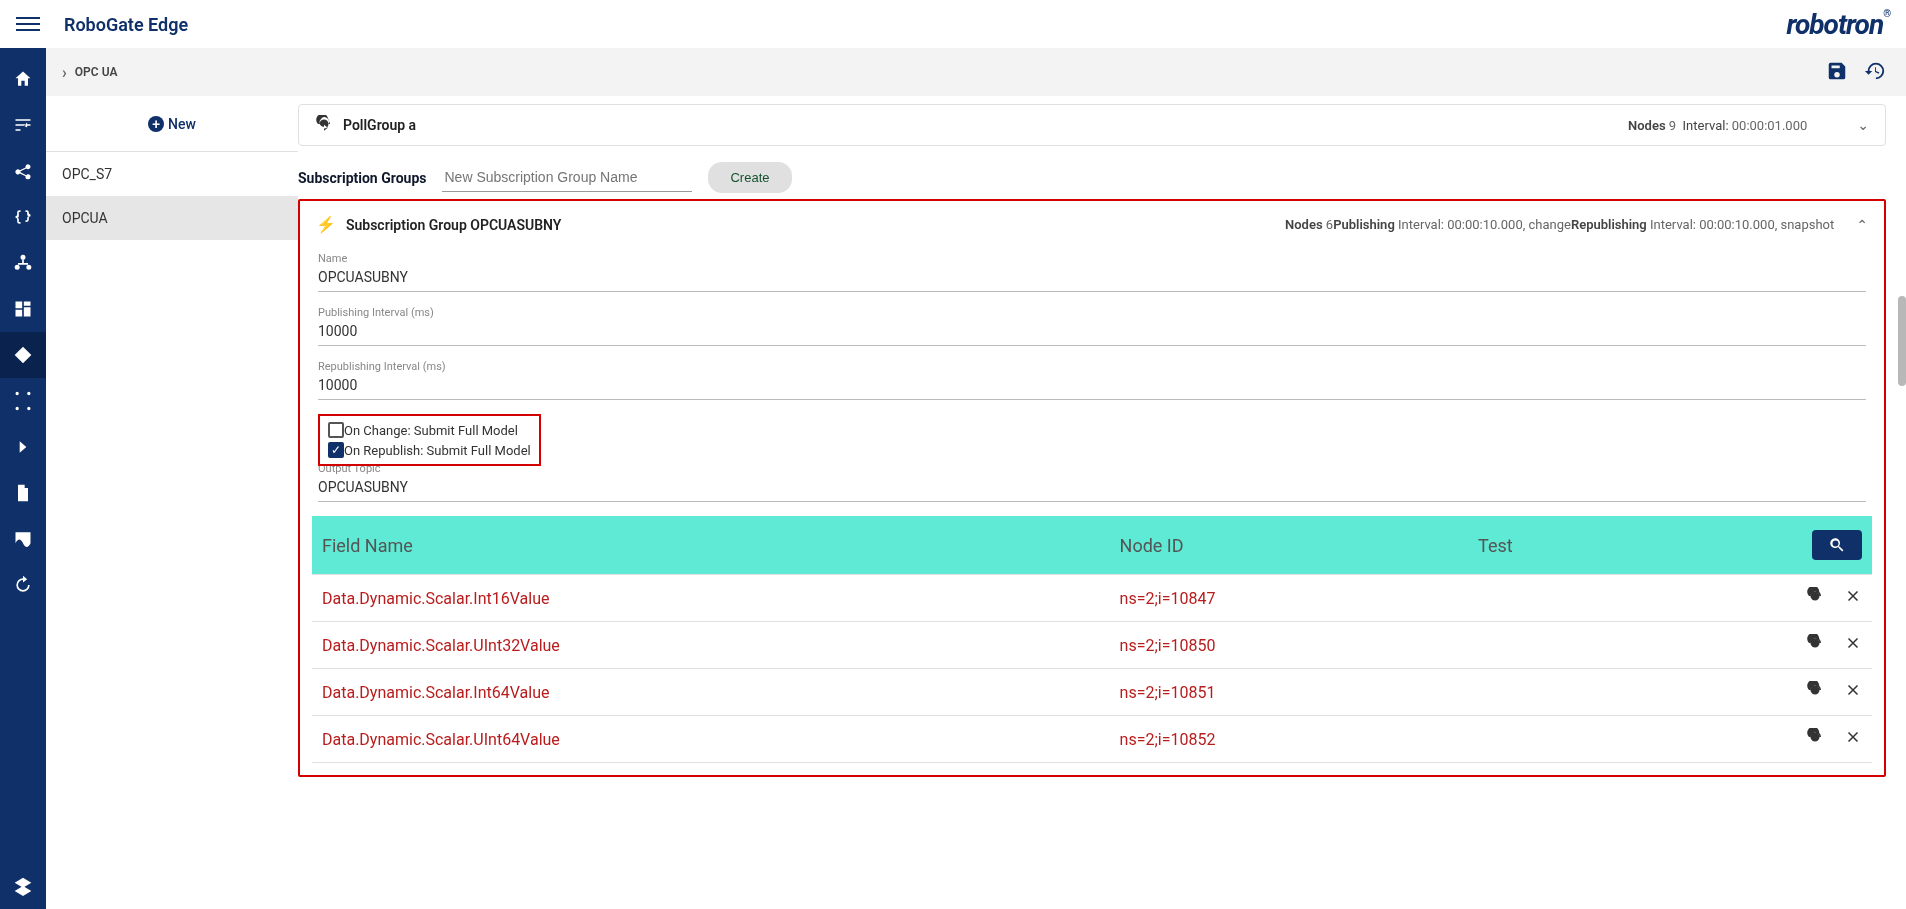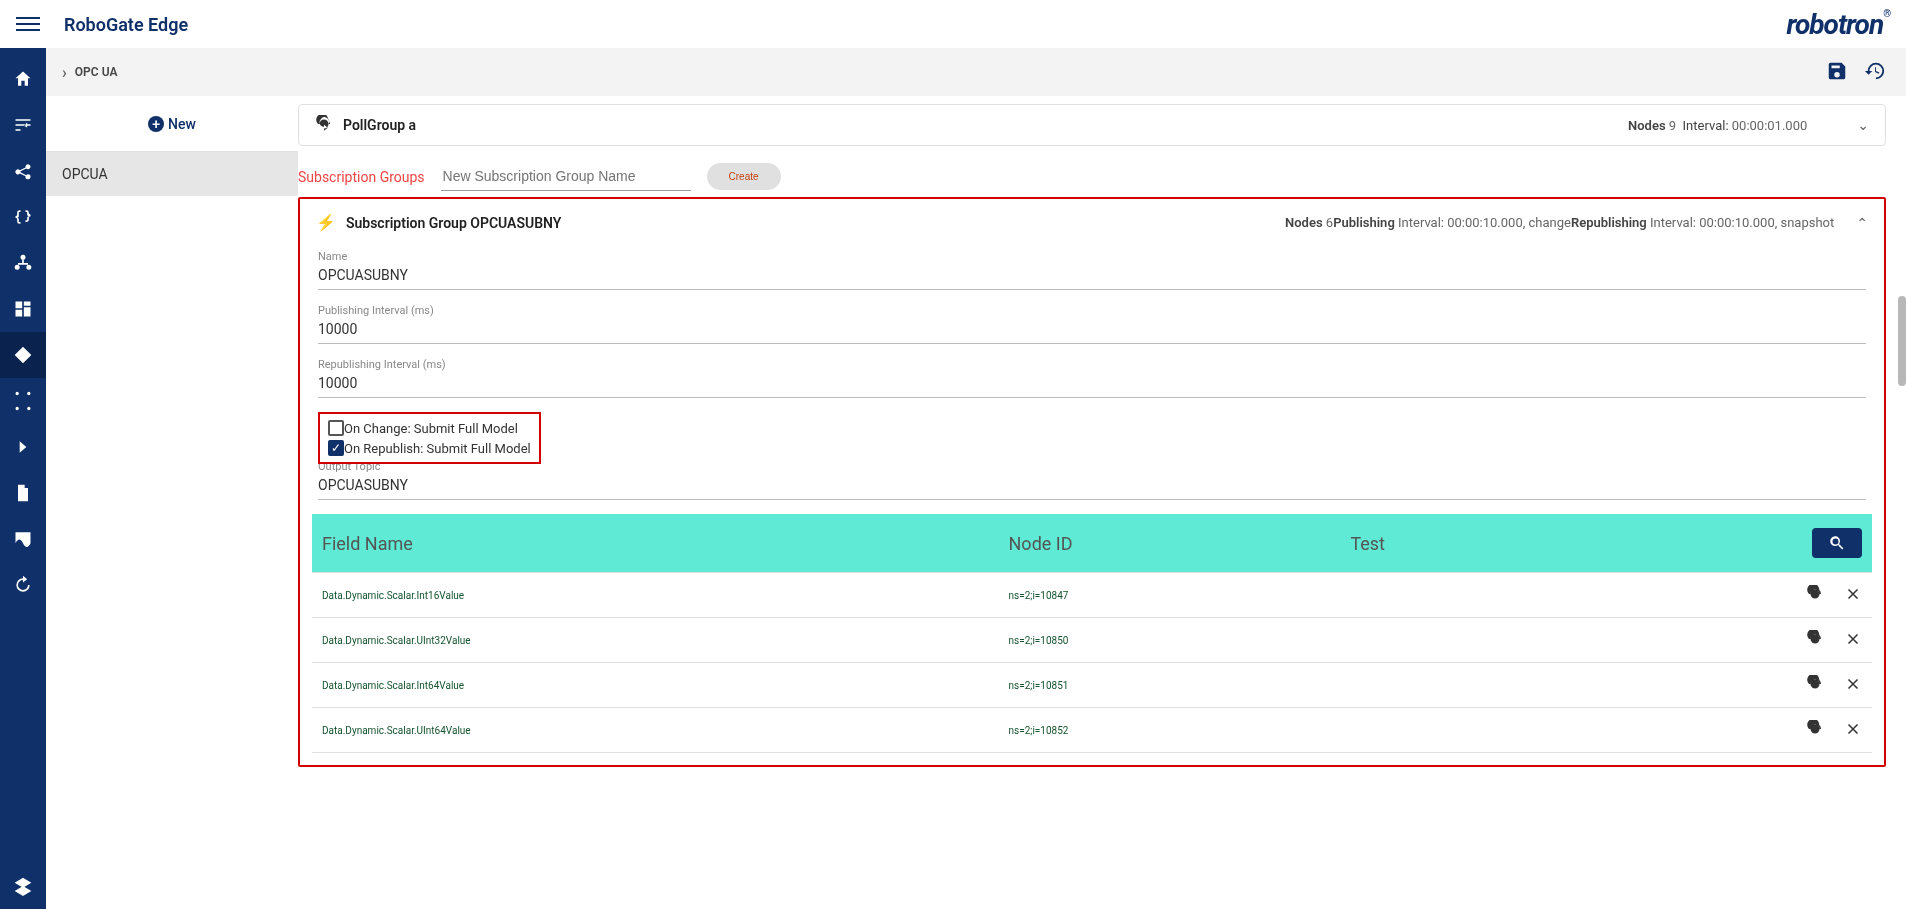--- a/index.html
+++ b/index.html
@@ -160,38 +160,38 @@
   .panel-header .meta { color: #666; font-size: 13px; }
   .panel-header .meta b { color: #444; font-weight: 600; }
   .panel-header .expand { margin-left: auto; color: #666; cursor: pointer; }
 
   .section-row {
     display: flex;
     align-items: center;
     gap: 16px;
     margin: 16px 0 6px 0;
   }
-  .section-row .label { font-weight: 400; color: #ef4444; }
+  .section-row .label { font-weight: 700; color: #0f172a; }
   .underline-input {
     border: none;
     border-bottom: 1px solid #999;
     padding: 6px 2px;
     font-size: 14px;
     background: transparent;
     outline: none;
     width: 250px;
     color: #555;
   }
   .create-btn {
     background: #e0e0e0;
-    color: #c2410c;
+    color: #14532d;
     border: none;
     padding: 8px 22px;
     border-radius: 14px;
-    font-size: 10px;
+    font-size: 13px;
   }
 
   .highlight-panel {
     border: 2px solid #d30000;
     border-radius: 2px;
     margin-top: 6px;
     padding: 8px 12px 12px 12px;
   }
   .sg-header {
     display: flex;
@@ -254,22 +254,22 @@
     padding: 14px 10px;
     font-weight: 400;
     color: #555;
     font-size: 18px;
     border-bottom: 1px solid var(--border);
   }
   table.nodes thead th:last-child { text-align: right; }
   table.nodes tbody td {
     padding: 12px 10px;
     border-bottom: 1px solid var(--border);
-    font-size: 10px;
-    color: #14532d;
+    font-size: 16px;
+    color: #b91c1c;
   }
   .search-btn {
     background: var(--primary);
     border-radius: 4px;
     width: 50px; height: 30px;
     display: inline-flex; align-items: center; justify-content: center;
     cursor: pointer;
   }
   .search-btn svg { fill: #fff; width: 18px; height: 18px; }
   .row-actions { display: flex; gap: 20px; justify-content: flex-end; align-items: center; }
@@ -375,20 +375,21 @@
   <div class="sidebar">
     <div class="crumb-bar">
       <span class="chev">›</span>
       <span>OPC UA</span>
     </div>
     <div class="new-btn">
       <span class="plus-circ">+</span>
       <span>New</span>
     </div>
     <div id="sidebar-items">
+        <div class="sidebar-item">OPC_S7</div>
         <div class="sidebar-item active">OPCUA</div>
       </div>
   </div>
 
   <div class="main">
     <div class="toolbar">
       <span><svg viewBox="0 0 24 24">
             <path d="M17 3H5a2 2 0 00-2 2v14a2 2 0 002 2h14a2 2 0 002-2V7zM12 19a3 3 0 113-3 3 3 0 01-3 3zm3-10H6V6h9z"></path>
           </svg></span>
       <span><svg viewBox="0 0 24 24">

